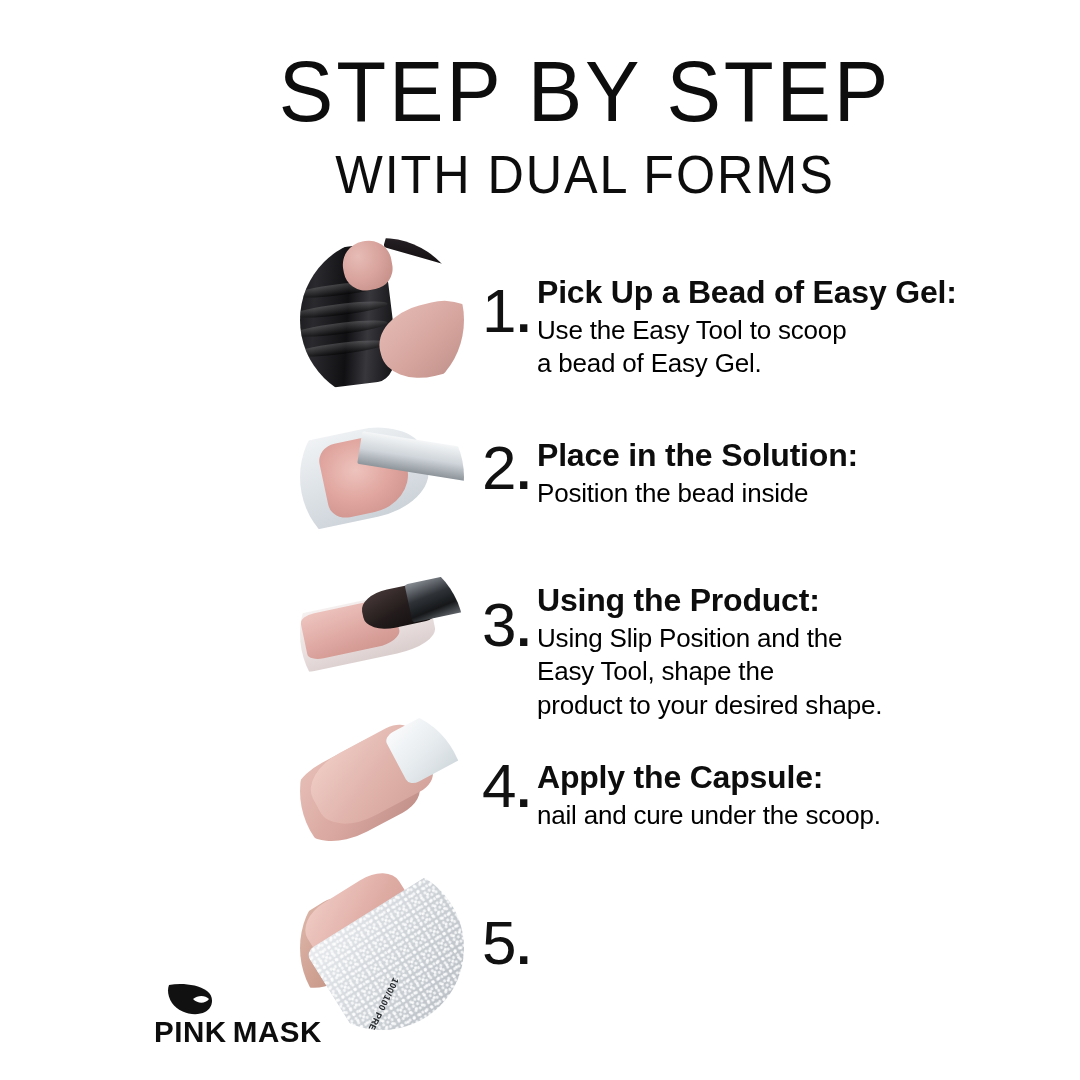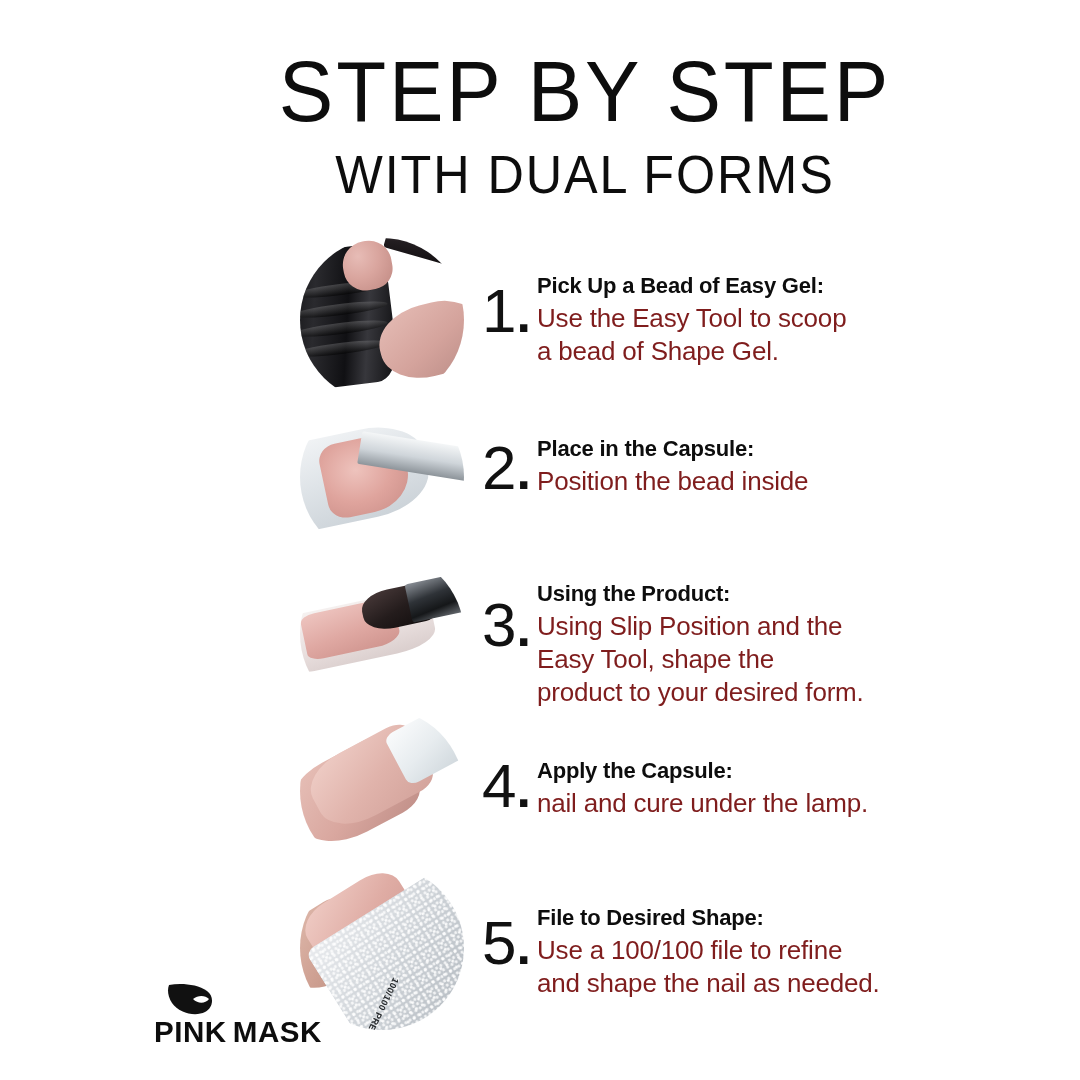--- a/index.html
+++ b/index.html
@@ -45,26 +45,26 @@
     position:absolute; left:428px; top:30px; width:58px;
     text-align:right;
     font-size:62px; font-weight:300; line-height:1;
     color:#111;
   }
   .num .dot { font-weight:700; font-size:52px; }
 
   
   .txt { position:absolute; left:492px; top:36px; width:440px; }
   .heading {
-    font-size:22px; font-weight:700; letter-spacing:-0.2px;
+    font-size:32px; font-weight:700; letter-spacing:-0.2px;
     line-height:1.25; color:#0d0d0d; white-space:nowrap;
   }
   .body {
     font-size:26px; font-weight:300; letter-spacing:-0.2px;
-    line-height:1.28; color:#7f1d1d; margin-top:2px;
+    line-height:1.28; color:#000000; margin-top:2px;
   }
   .body .ln { display:block; white-space:nowrap; }
 
   
   .step.s1 .txt { top:34px; }
   .step.s2 .txt { top:40px; }
   .step.s3 .txt { top:28px; }
   .step.s4 .txt { top:48px; }
   .step.s5 .txt { top:38px; }
   .step.s1 .num { top:42px; }
@@ -172,36 +172,36 @@
           <div class="sc-finger"></div>
           <div class="sc-bead"></div>
           <div class="sc-tool"></div>
         </div>
       </div>
       <div class="num"><span>1</span><span class="dot">.</span></div>
       <div class="txt">
         <div class="heading">Pick Up a Bead of Easy Gel:</div>
         <div class="body">
           <span class="ln">Use the Easy Tool to scoop</span>
-          <span class="ln">a bead of Shape Gel.</span>
+          <span class="ln">a bead of Easy Gel.</span>
         </div>
       </div>
     </div>
 
     <div class="step s2">
       <div class="thumb">
         <div class="scene">
           <div class="sc-form"></div>
           <div class="sc-gelpink"></div>
           <div class="sc-steel"></div>
         </div>
       </div>
       <div class="num"><span>2</span><span class="dot">.</span></div>
       <div class="txt">
-        <div class="heading">Place in the Capsule:</div>
+        <div class="heading">Place in the Solution:</div>
         <div class="body">
           <span class="ln">Position the bead inside</span>
         </div>
       </div>
     </div>
 
     <div class="step s3">
       <div class="thumb">
         <div class="scene">
           <div class="sc-formflat"></div>
@@ -209,60 +209,53 @@
           <div class="sc-brush"></div>
           <div class="sc-ferrule"></div>
         </div>
       </div>
       <div class="num"><span>3</span><span class="dot">.</span></div>
       <div class="txt">
         <div class="heading">Using the Product:</div>
         <div class="body">
           <span class="ln">Using Slip Position and the</span>
           <span class="ln">Easy Tool, shape the</span>
-          <span class="ln">product to your desired form.</span>
+          <span class="ln">product to your desired shape.</span>
         </div>
       </div>
     </div>
 
     <div class="step s4">
       <div class="thumb">
         <div class="scene">
           <div class="sc-fingertip"></div>
           <div class="sc-nailbody"></div>
           <div class="sc-capclear"></div>
         </div>
       </div>
       <div class="num"><span>4</span><span class="dot">.</span></div>
       <div class="txt">
         <div class="heading">Apply the Capsule:</div>
         <div class="body">
-          <span class="ln">nail and cure under the lamp.</span>
+          <span class="ln">nail and cure under the scoop.</span>
         </div>
       </div>
     </div>
 
     <div class="step s5">
       <div class="thumb">
         <div class="scene">
           <div class="sc-finger5"></div>
           <div class="sc-nail5"></div>
           <div class="sc-file">
             <div class="sc-filetext">100/100  PREMIUM | ZEBRA</div>
           </div>
         </div>
       </div>
       <div class="num"><span>5</span><span class="dot">.</span></div>
-      <div class="txt">
-        <div class="heading">File to Desired Shape:</div>
-        <div class="body">
-          <span class="ln">Use a 100/100 file to refine</span>
-          <span class="ln">and shape the nail as needed.</span>
-        </div>
-      </div>
     </div>
 
   </div>
 
   <div class="logo">
     <div class="logo-mark">
       <svg width="48" height="34" viewBox="0 0 48 34" xmlns="http://www.w3.org/2000/svg">
         <path d="M2 3 C14 1 30 2 40 9 C47 14 47 25 38 30 C28 35 12 31 5 21 C1 15 0 8 2 3 Z" fill="#111111"></path>
         <path d="M26 17 C31 13 38 13 42 17 C38 22 31 22 26 17 Z" fill="#ffffff"></path>
       </svg>

